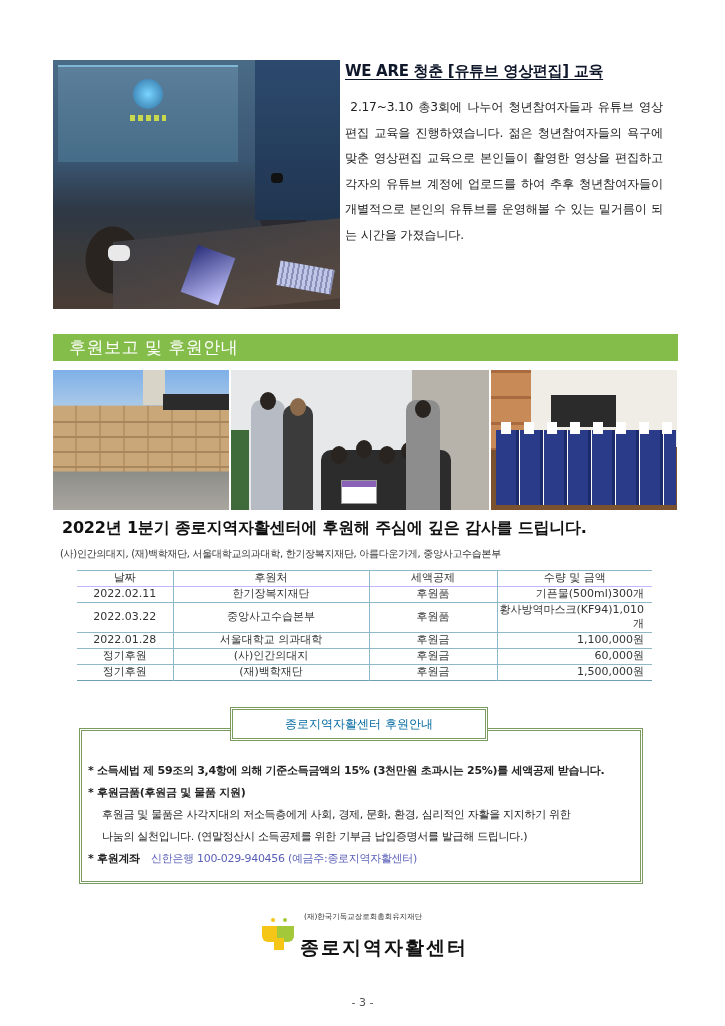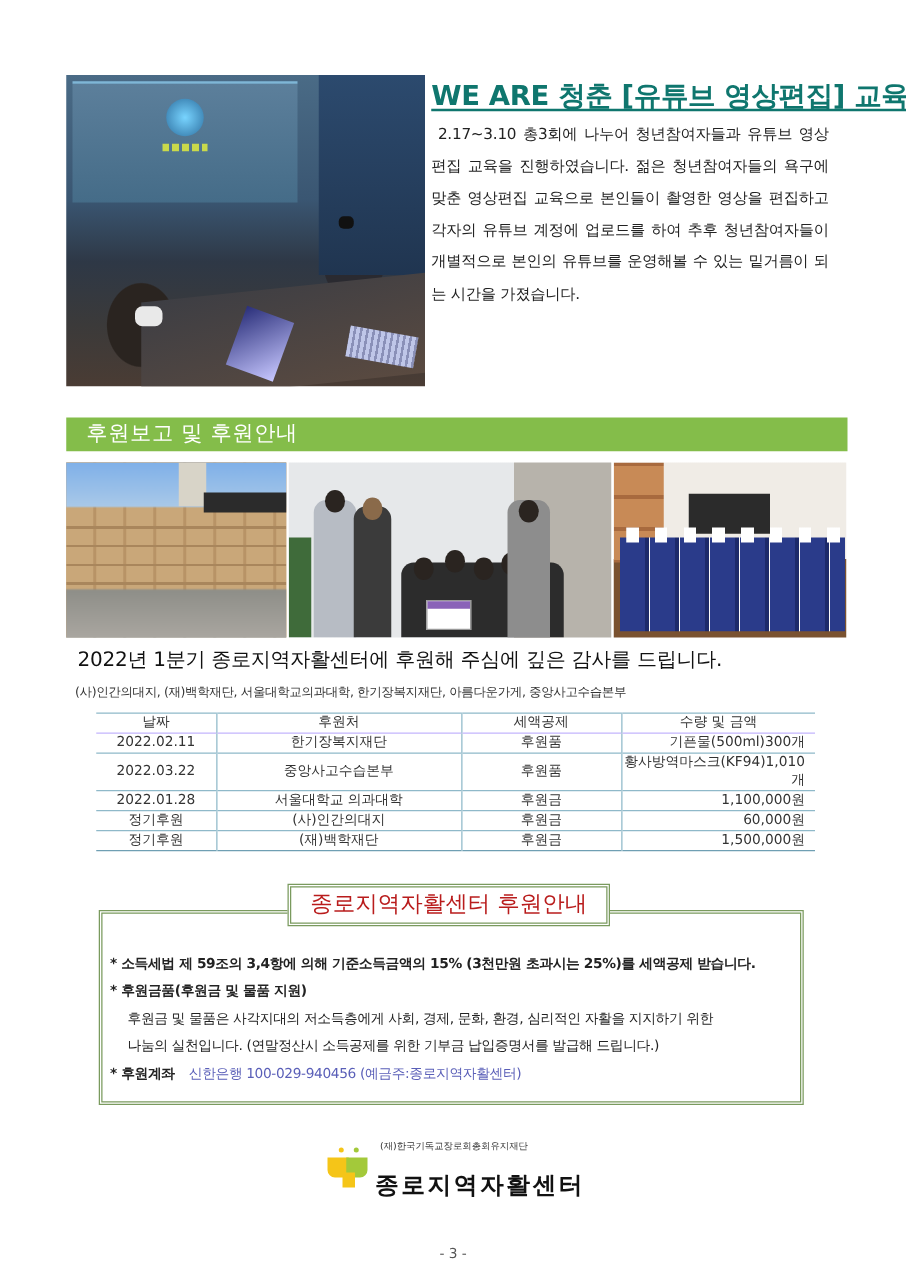--- a/index.html
+++ b/index.html
@@ -23,22 +23,22 @@
     background:linear-gradient(180deg,#2c4a6e,#203550); }
   .photo-edu .desk { position:absolute; left:60px; top:170px; width:230px; height:80px;
     background:linear-gradient(170deg,#3d3e44,#5a4a40); transform:skewY(-6deg); }
   .photo-edu .tablet { position:absolute; left:135px; top:190px; width:40px; height:50px;
     background:linear-gradient(135deg,#2a2f7a,#c7c7ff); transform:rotate(20deg); }
   .photo-edu .keyboard { position:absolute; left:225px; top:205px; width:55px; height:25px;
     background:repeating-linear-gradient(90deg,#bfc6e8 0 3px,#8a90b8 3px 5px); transform:rotate(10deg); }
   .photo-edu .mask1 { position:absolute; left:55px; top:185px; width:22px; height:16px; background:#e9e9e9; border-radius:6px; }
   .photo-edu .mask2 { position:absolute; left:218px; top:113px; width:12px; height:10px; background:#111; border-radius:4px; }
 
-  .edu-title { position:absolute; left:345px; top:62px; width:318px; font-size:22px; font-weight:bold;
-    color:#0f766e; text-decoration:underline; text-underline-offset:3px; white-space:nowrap; letter-spacing:-0.3px; }
+  .edu-title { position:absolute; left:345px; top:62px; width:318px; font-size:15px; font-weight:bold;
+    color:#0f172a; text-decoration:underline; text-underline-offset:3px; white-space:nowrap; letter-spacing:-0.3px; }
   .edu-body { position:absolute; left:345px; top:95px; width:318px; font-size:12.2px; line-height:25.5px;
     color:#222; text-align:justify; letter-spacing:-0.2px; }
   .edu-body p { margin:0; }
 
   
   .banner { position:absolute; left:53px; top:334px; width:625px; height:27px;
     background:#84bd4a; color:#ffffff; font-size:17px; line-height:27px; padding-left:16px; box-sizing:border-box;
     letter-spacing:0.5px; }
 
   
@@ -63,38 +63,38 @@
   .ph-water { width:187px; background:linear-gradient(180deg,#f0ece6 0 55%, #7a5230 55% 100%); }
   .ph-water .shelf { position:absolute; left:0; top:0; width:40px; height:80px;
     background:repeating-linear-gradient(180deg,#a86a3e 0 3px,#c88a56 3px 26px); }
   .ph-water .tv { position:absolute; left:60px; top:25px; width:65px; height:32px; background:#2b2b2b; }
   .ph-water .cartons { position:absolute; left:5px; top:60px; width:180px; height:75px;
     background:repeating-linear-gradient(90deg,#2a3b8a 0 20px,#1c2a6a 20px 23px,#fafafa 23px 24px); }
   .ph-water .caps { position:absolute; left:10px; top:52px; width:175px; height:12px;
     background:repeating-linear-gradient(90deg,#ffffff 0 10px,transparent 10px 23px); }
 
   
-  .thanks { position:absolute; left:62px; top:518px; font-size:16px; color:#111; letter-spacing:-0.2px; white-space:nowrap; }
+  .thanks { position:absolute; left:62px; top:518px; font-size:16px; color:#111; letter-spacing:-0.2px; white-space:nowrap;font-weight:bold; }
   .donors { position:absolute; left:60px; top:547px; font-size:10px; color:#333; letter-spacing:-0.3px; white-space:nowrap; }
 
   
   .dtable { position:absolute; left:77px; top:570px; width:575px; border-collapse:collapse; font-size:11px; color:#333; }
   .dtable th, .dtable td { padding:0; height:14.8px; line-height:14.8px; font-weight:normal; }
   .dtable tr { border-bottom:1px solid #8fb9c9; }
   .dtable thead tr { border-top:1px solid #8fb9c9; border-bottom:1px solid #c4b5fd; }
   .dtable tbody tr:last-child { border-bottom:1.5px solid #6f9fb3; }
   .dtable th + th, .dtable td + td { border-left:1px solid #8fb9c9; }
   .dtable .c { text-align:center; }
   .dtable .r { text-align:right; padding-right:8px; }
 
   
   .infobox { position:absolute; left:79px; top:728px; width:564px; height:156px;
     border:3px double #7a9a5e; box-sizing:border-box; }
   .infobox-title { position:absolute; left:230px; top:707px; width:258px; height:34px; box-sizing:border-box;
-    border:3px double #7a9a5e; background:#ffffff; text-align:center; line-height:28px; font-size:18px; color:#b91c1c; }
+    border:3px double #7a9a5e; background:#ffffff; text-align:center; line-height:28px; font-size:12px; color:#0369a1; }
   .infobox-body { position:absolute; left:88px; top:760px; width:550px; font-size:11px; color:#222; letter-spacing:-0.3px; }
   .infobox-body .ln { height:22px; line-height:22px; white-space:nowrap; }
   .infobox-body .b { font-weight:bold; }
   .infobox-body .ind { padding-left:14px; }
   .infobox-body .acct { color:#5a5fb8; margin-left:8px; }
 
   
   .logo { position:absolute; left:262px; top:912px; width:210px; height:40px; }
   .logo .mark { position:absolute; left:0; top:10px; width:34px; height:22px; }
   .logo .mark .l { position:absolute; left:0; top:4px; width:17px; height:16px; background:#f5c518; border-radius:0 0 2px 6px; }

